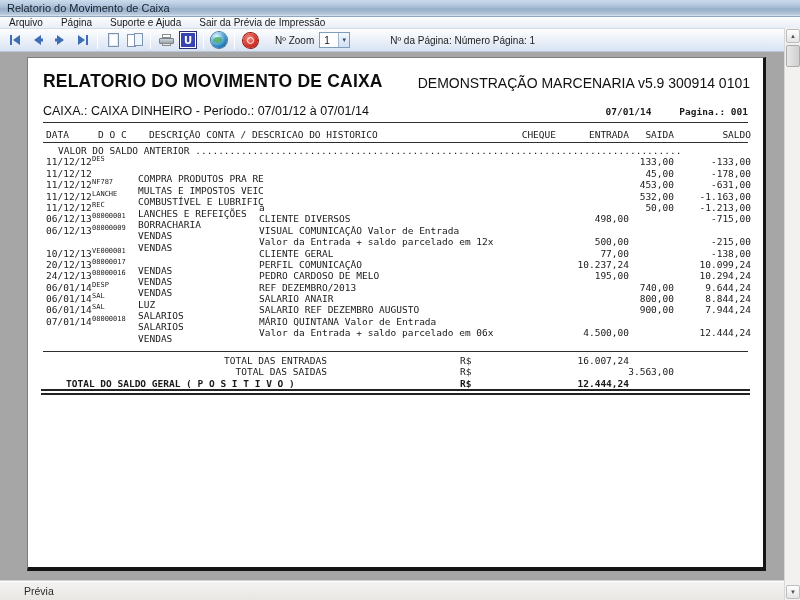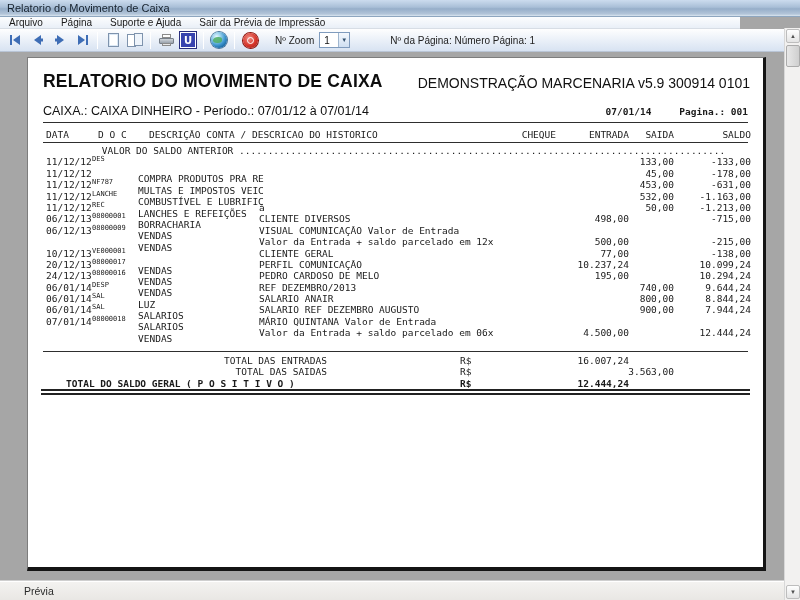--- a/index.html
+++ b/index.html
@@ -7,21 +7,21 @@
   body { font-family:"Liberation Sans", sans-serif; position:relative; background:#a6a6a6; }
 
   
   .titlebar{
     position:absolute; left:0; top:0; width:800px; height:17px;
     background:linear-gradient(#ccdcee 0%, #a9bfd7 45%, #96aec9 55%, #b3c5d9 88%, #dbe6f0 100%);
     border-bottom:1px solid #8ea6bf;
     font-size:11px; color:#16222e; line-height:16px; padding-left:7px;
   }
   .menubar{
-    position:absolute; left:0; top:17px; width:740px; height:12px;
+    position:absolute; left:0; top:17px; width:800px; height:12px;
     background:linear-gradient(#fcfdfe, #e9eff7);
     border-bottom:1px solid #d7dde5;
     display:flex; align-items:center; gap:0;
   }
   .menu-item{ font-size:10px; color:#1a1a1a; padding:0 9px; line-height:12px; cursor:default; }
   .toolbar{
     position:absolute; left:0; top:29px; width:800px; height:23px;
     background:linear-gradient(#fefefe, #e3ebf6 70%, #d8e3f2);
     border-bottom:1px solid #b9c5d6;
     display:flex; align-items:center; padding-left:5px;
@@ -68,21 +68,21 @@
   .hline{ position:absolute; left:15px; right:15px; border-top:1px solid #2e2e2e; }
   .dline{ position:absolute; left:13px; right:13px; height:6px; border-top:2px solid #222; border-bottom:2px solid #222; }
   .rpt-header{ position:absolute; left:0; right:0; top:71px; height:12px; font-size:9.5px; }
   .rpt-header span, .rpt-row span, .rpt-saldo-ant, .tot-line span{ position:absolute; white-space:pre; }
   .h-data{ left:18px; } .h-doc{ left:70px; } .h-desc{ left:121px; }
   .col-cheque{ left:408px; width:120px; text-align:right; }
   .col-entrada{ left:476px; width:125px; text-align:right; }
   .col-saida{ left:521px; width:125px; text-align:right; }
   .col-saldo{ left:598px; width:125px; text-align:right; }
   .rpt-body{ position:absolute; left:0; right:0; top:87px; font-size:9.5px; }
-  .rpt-saldo-ant{ position:relative; display:block; height:11.4px; left:18px;text-align:center; }
+  .rpt-saldo-ant{ position:relative; display:block; height:11.4px; left:30px; }
   .rpt-row{ position:relative; height:11.4px; }
   .rpt-row.two{ height:22.8px; }
   .c-date{ left:18px; } .c-doc{ left:64px; font-size:7px; top:-1px; } .c-conta{ left:110px;margin-top:17px; } .c-hist{ left:231px; }
   .c-hist2{ left:231px; top:11.4px; }
   .rpt-row.two .num{ top:11.4px; }
   .rpt-totals{ position:absolute; left:0; right:0; top:297px; font-size:9.5px; }
   .tot-line{ position:relative; height:11.4px; }
   .tot-line.bold{ font-weight:bold; }
   .tot-label{ left:38px; width:261px; text-align:right; }
   .tot-line.bold .tot-label{ text-align:left; }

